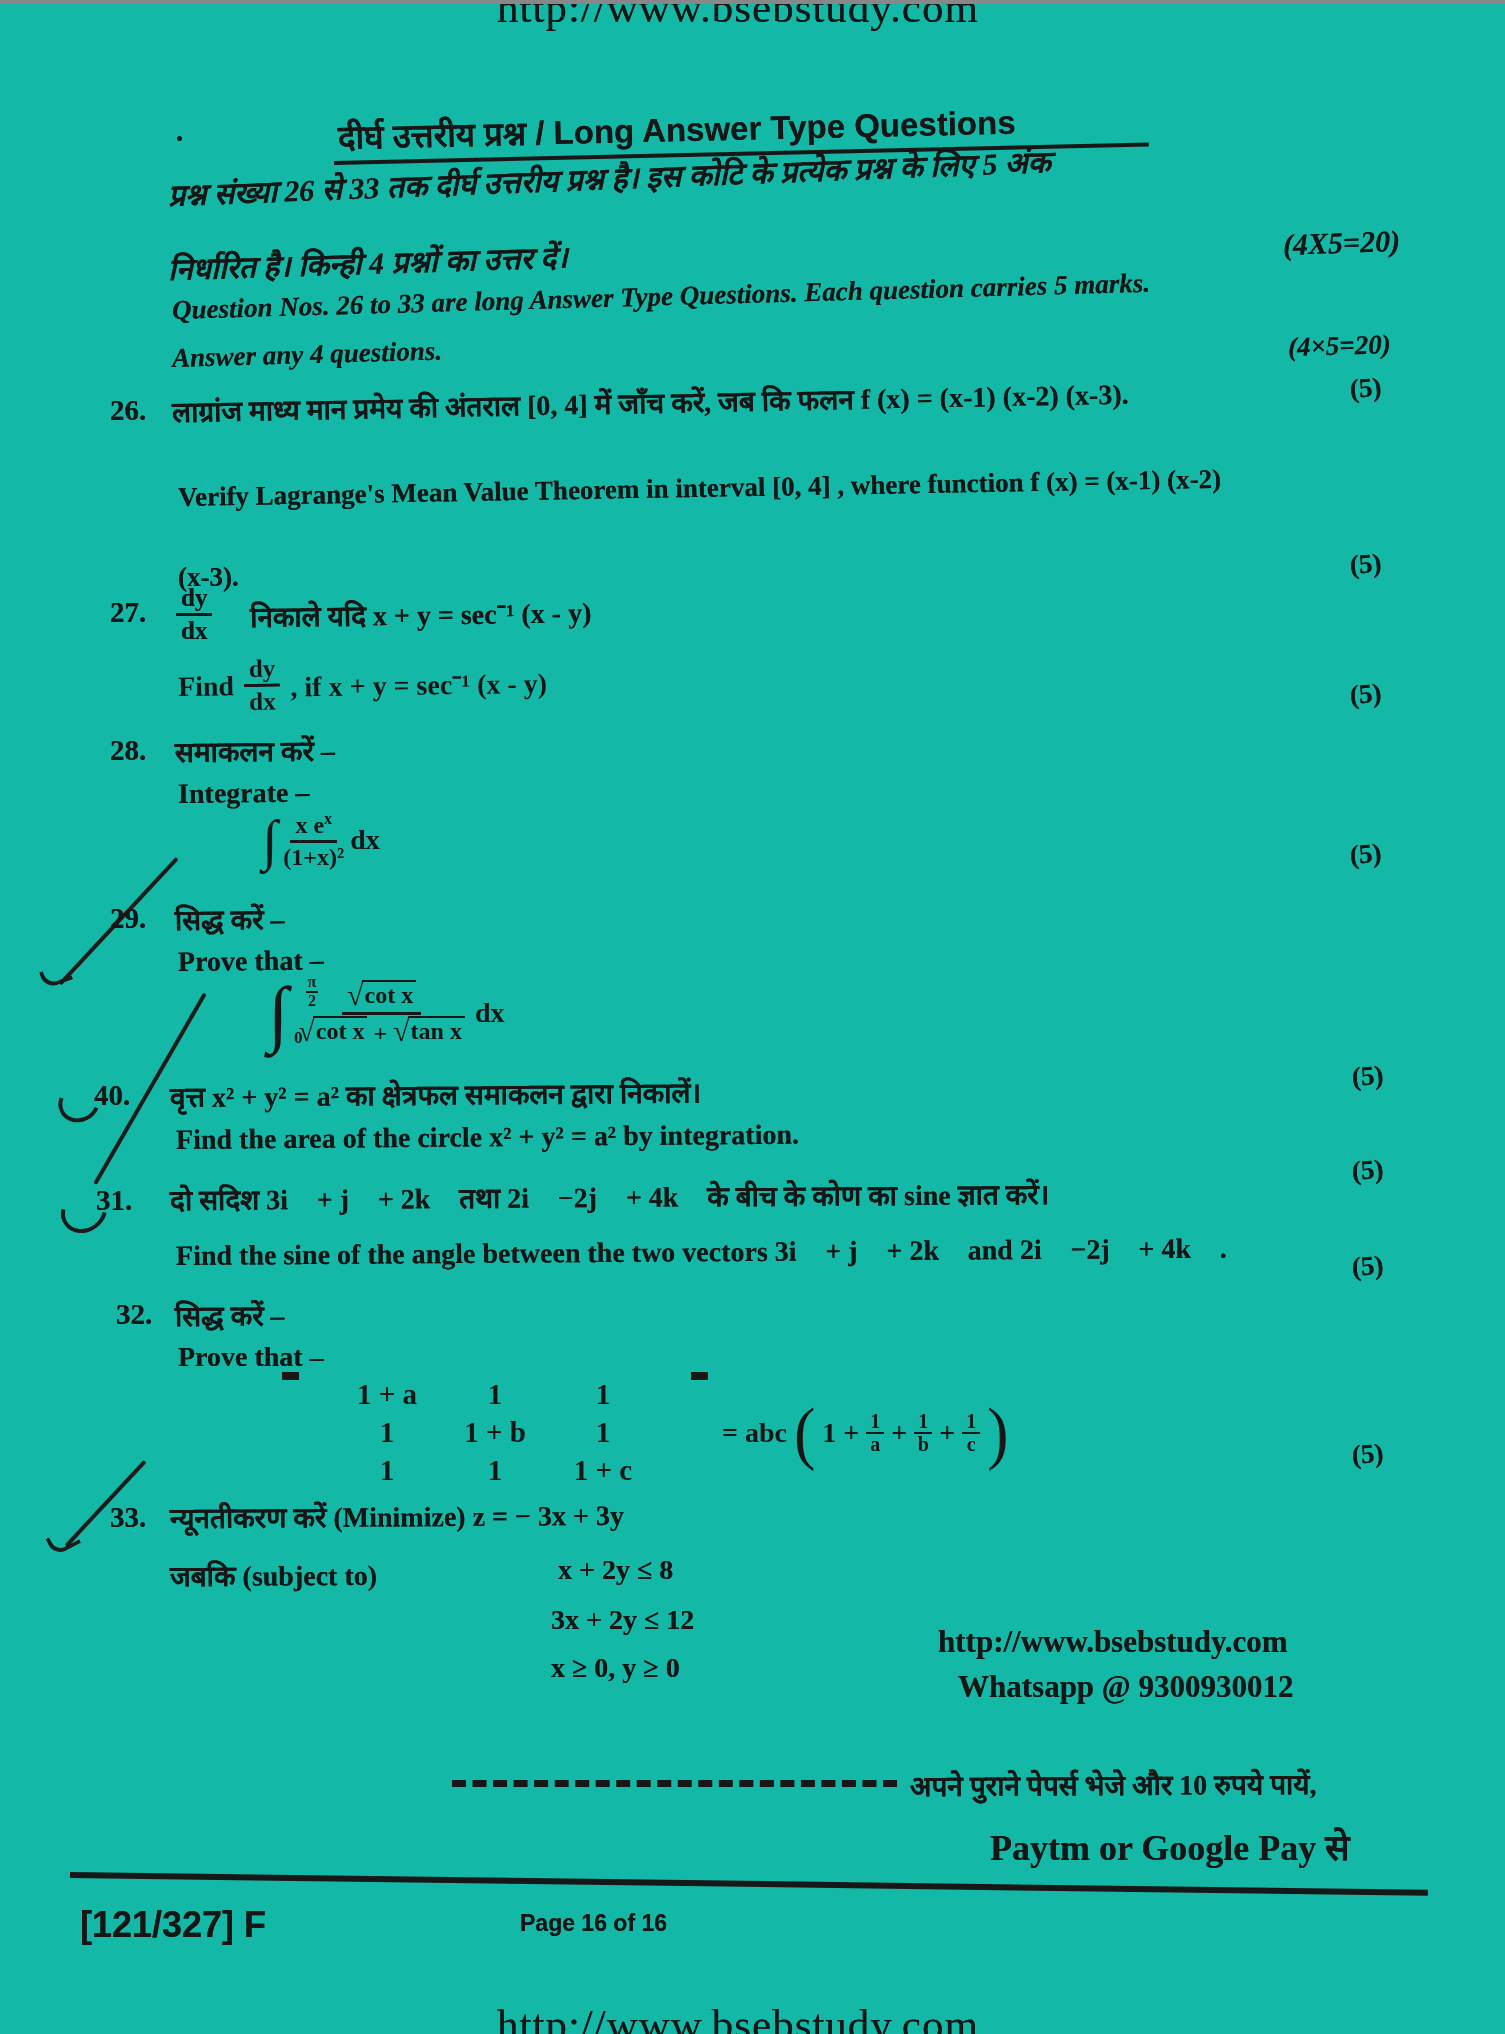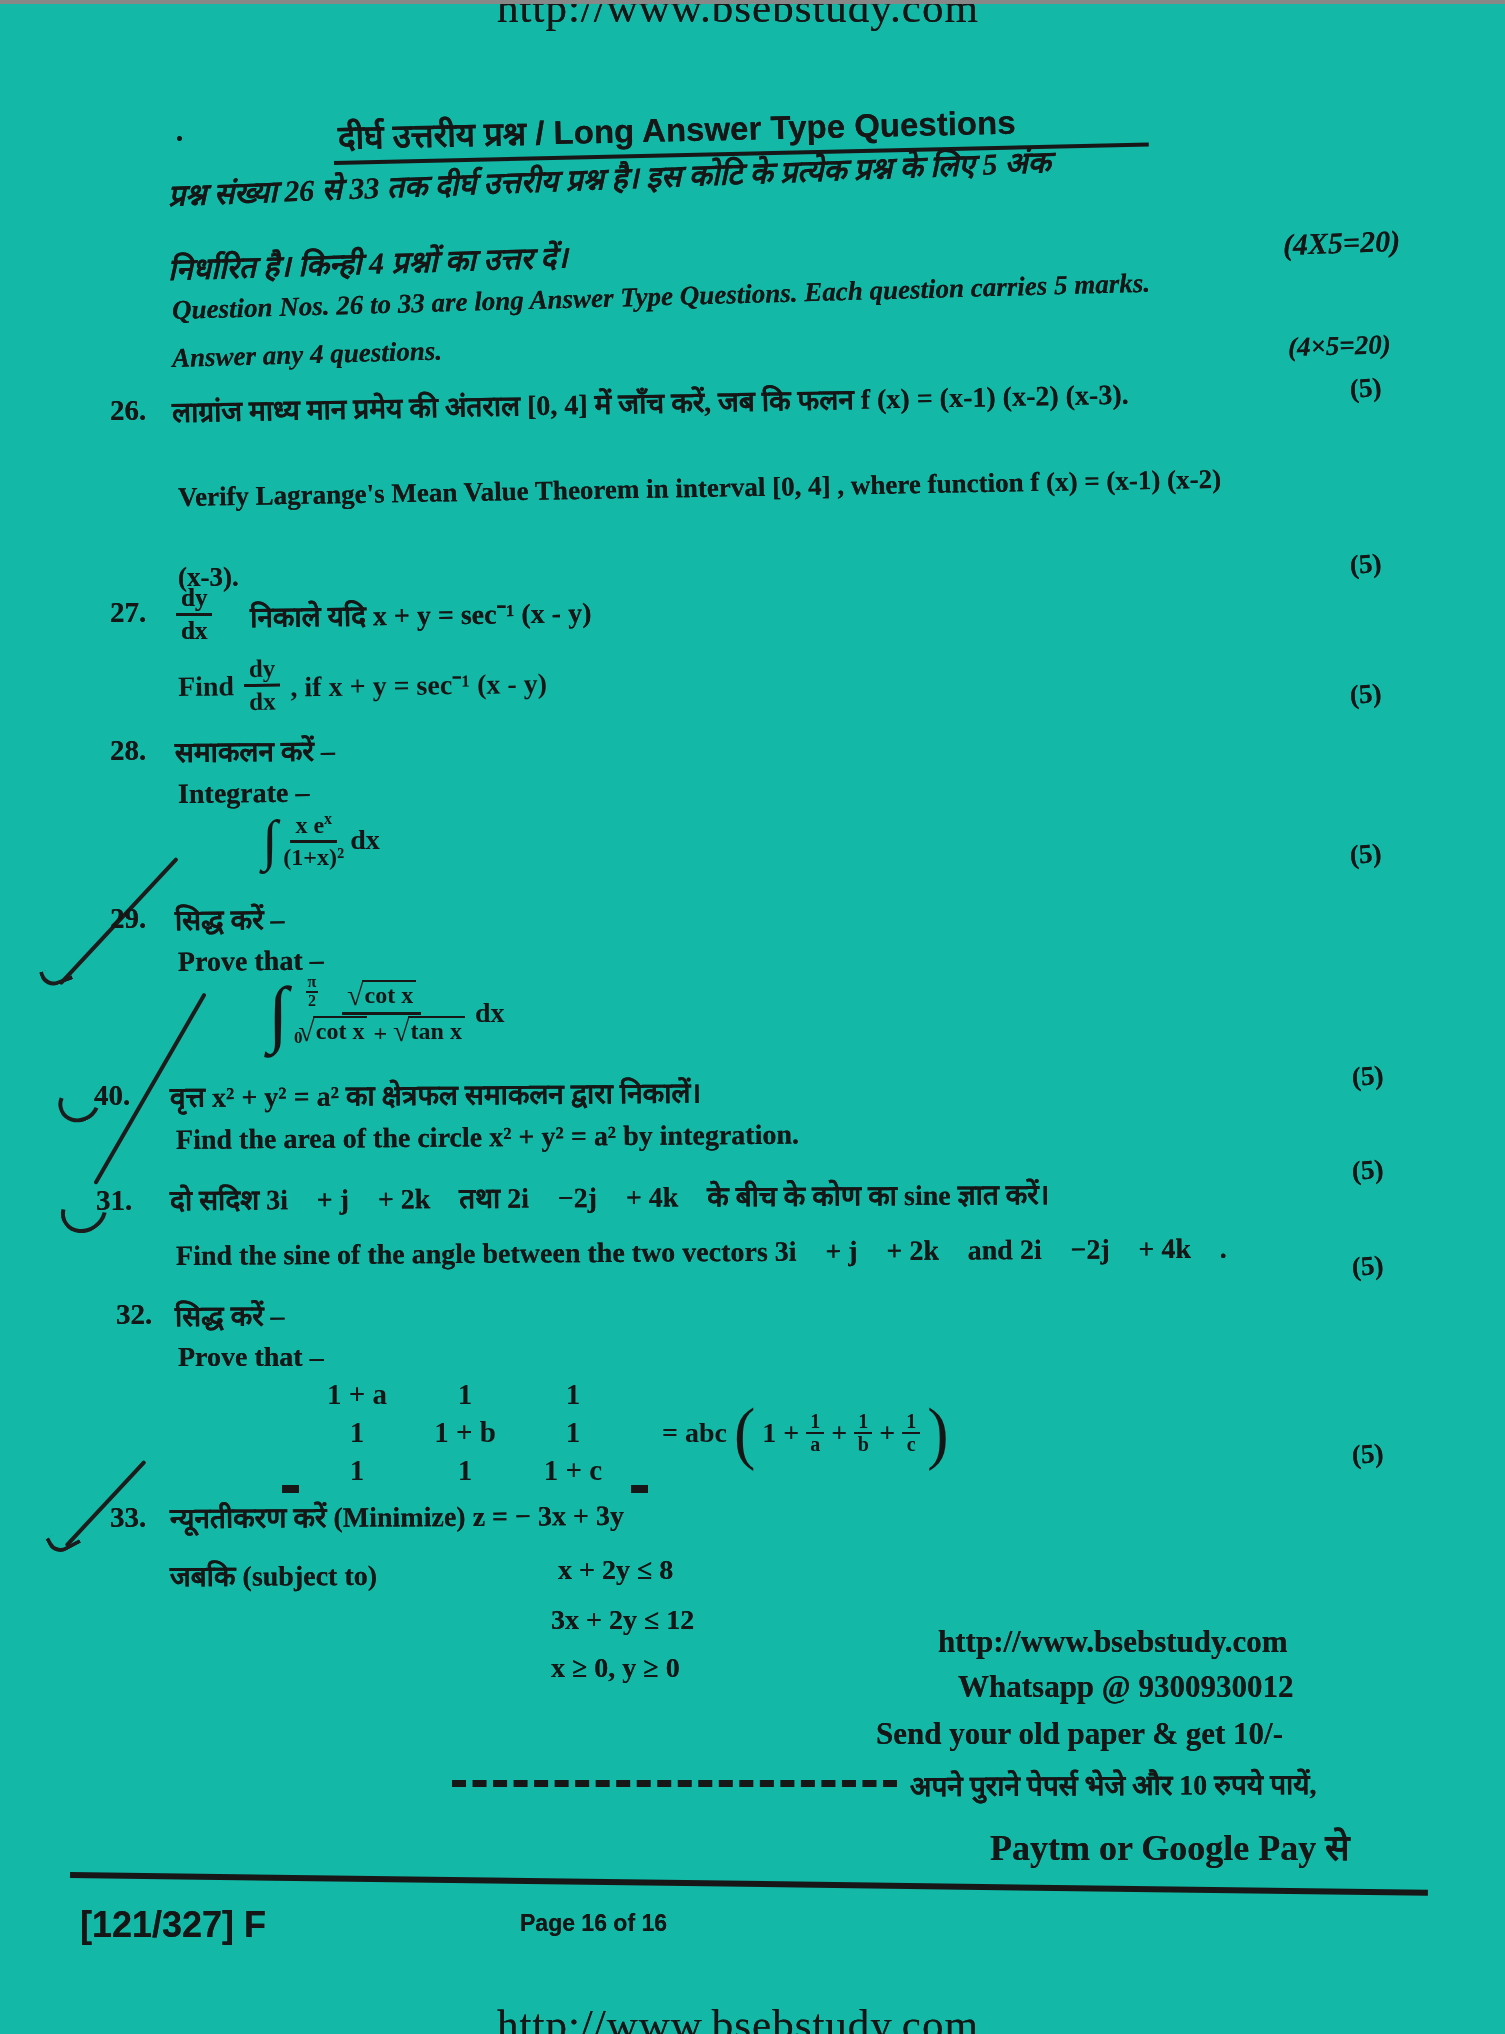--- a/index.html
+++ b/index.html
@@ -29,21 +29,21 @@
   
   .irow{position:absolute;display:flex;align-items:center;}
   .isign{line-height:1;font-weight:normal;}
   .int29{position:relative;display:inline-block;font-size:74px;line-height:1;}
   .int29 .up{position:absolute;top:-2px;right:-30px;display:inline-flex;flex-direction:column;
              align-items:center;font-size:16px;font-weight:bold;line-height:1.05;}
   .int29 .up .n{border-bottom:2px solid #171717;padding:0 2px;}
   .int29 .lo{position:absolute;left:26px;bottom:4px;font-size:17px;font-weight:bold;}
   
   .matwrap{position:absolute;display:flex;align-items:center;}
-  .matbox{display:flex;align-items:flex-end;}
+  .matbox{display:flex;align-items:flex-start;gap:30px;}
   .brk{width:13px;}
   .brk-l{border-left:4px solid #171717;border-top:4px solid #171717;border-bottom:4px solid #171717;}
   .brk-r{border-right:4px solid #171717;border-top:4px solid #171717;border-bottom:4px solid #171717;}
   .mgrid{display:grid;grid-template-columns:112px 104px 112px;row-gap:5px;padding:6px 2px;align-items:center;}
   .mcell{text-align:center;font-weight:bold;font-size:29px;}
   .bigparen{font-size:64px;line-height:.9;transform:scaleY(1.1);font-weight:normal;}
   .rhs{display:flex;align-items:center;gap:7px;font-size:28px;font-weight:bold;}
   .supx{font-size:16px;vertical-align:super;font-weight:bold;}
   .dashes{position:absolute;border-top:7px dashed #171717;}
 </style>
@@ -206,21 +206,20 @@
   <div class="t b rot" style="left:1352px;top:1436px;font-size:27px;transform:rotate(-4deg);">(5)</div>
   <div class="t b" style="left:110px;top:1497px;font-size:29px;">33.</div>
   <div class="t b rot" style="left:170px;top:1494px;font-size:28px;transform:rotate(-0.4deg);">न्यूनतीकरण करें (Minimize) z = − 3x + 3y</div>
   <div class="t b rot" style="left:170px;top:1552px;font-size:28px;transform:rotate(-0.3deg);">जबकि (subject to)</div>
   <div class="t b" style="left:558px;top:1550px;font-size:28px;">x + 2y ≤ 8</div>
   <div class="t b" style="left:551px;top:1600px;font-size:28px;">3x + 2y ≤ 12</div>
   <div class="t b" style="left:551px;top:1648px;font-size:28px;">x ≥ 0, y ≥ 0</div>
 
   <div class="t b" style="left:938px;top:1620px;font-size:31px;">http://www.bsebstudy.com</div>
   <div class="t b" style="left:958px;top:1665px;font-size:31px;">Whatsapp @ 9300930012</div>
-  <div class="t b" style="left:876px;top:1712px;font-size:31px;">Send your old paper &amp; get 10/-</div>
   <div class="dashes" style="left:452px;top:1776px;width:445px;"></div>
   <div class="t b rot" style="left:910px;top:1762px;font-size:28px;transform:rotate(-0.3deg);">अपने पुराने पेपर्स भेजे और 10 रुपये पायें,</div>
   <div class="t b" style="left:990px;top:1818px;font-size:36px;">Paytm or Google Pay से</div>
 
   <div class="bar" style="left:70px;top:1868px;width:1358px;height:6px;transform:rotate(0.75deg);"></div>
   <div class="t b sans" style="left:80px;top:1900px;font-size:36px;">[121/327] F</div>
   <div class="t b sans" style="left:520px;top:1906px;font-size:23px;">Page 16 of 16</div>
   <div class="t" style="left:497px;top:1996px;font-size:43px;letter-spacing:1px;">http://www.bsebstudy.com</div>
 
 </div>

